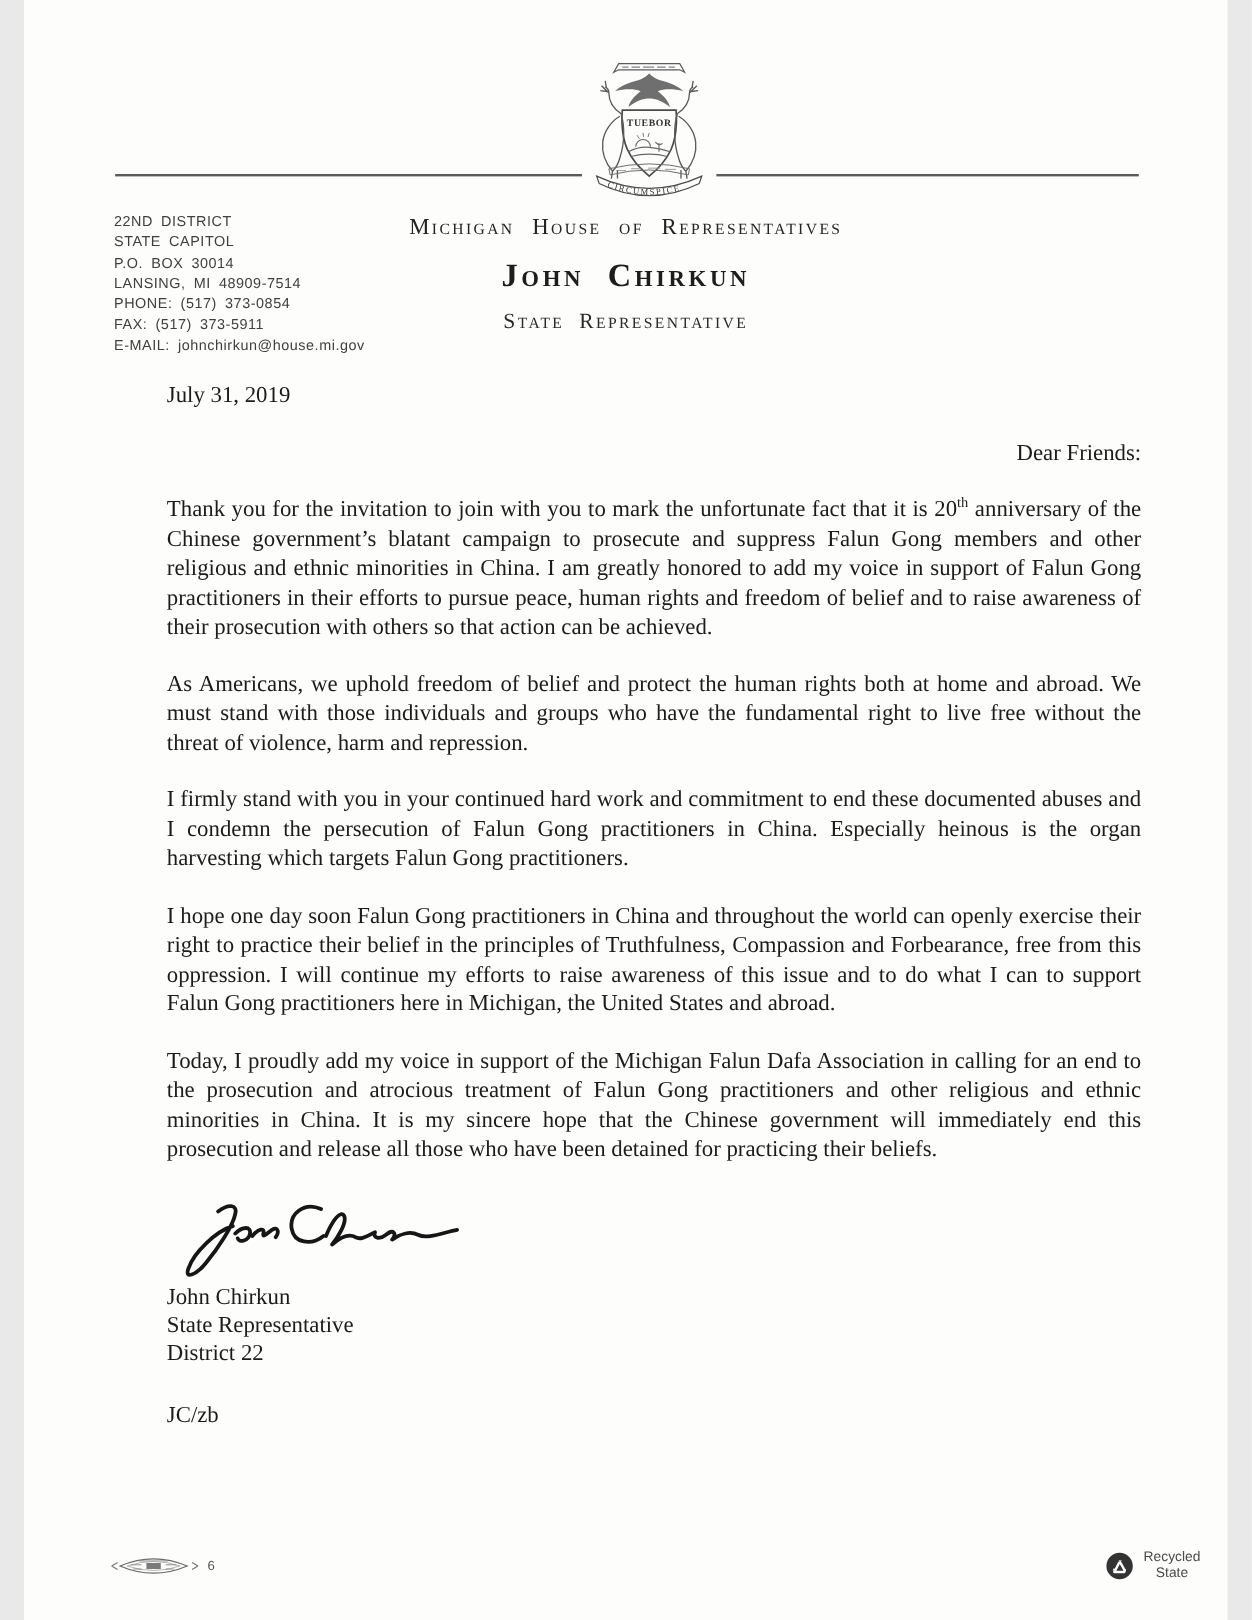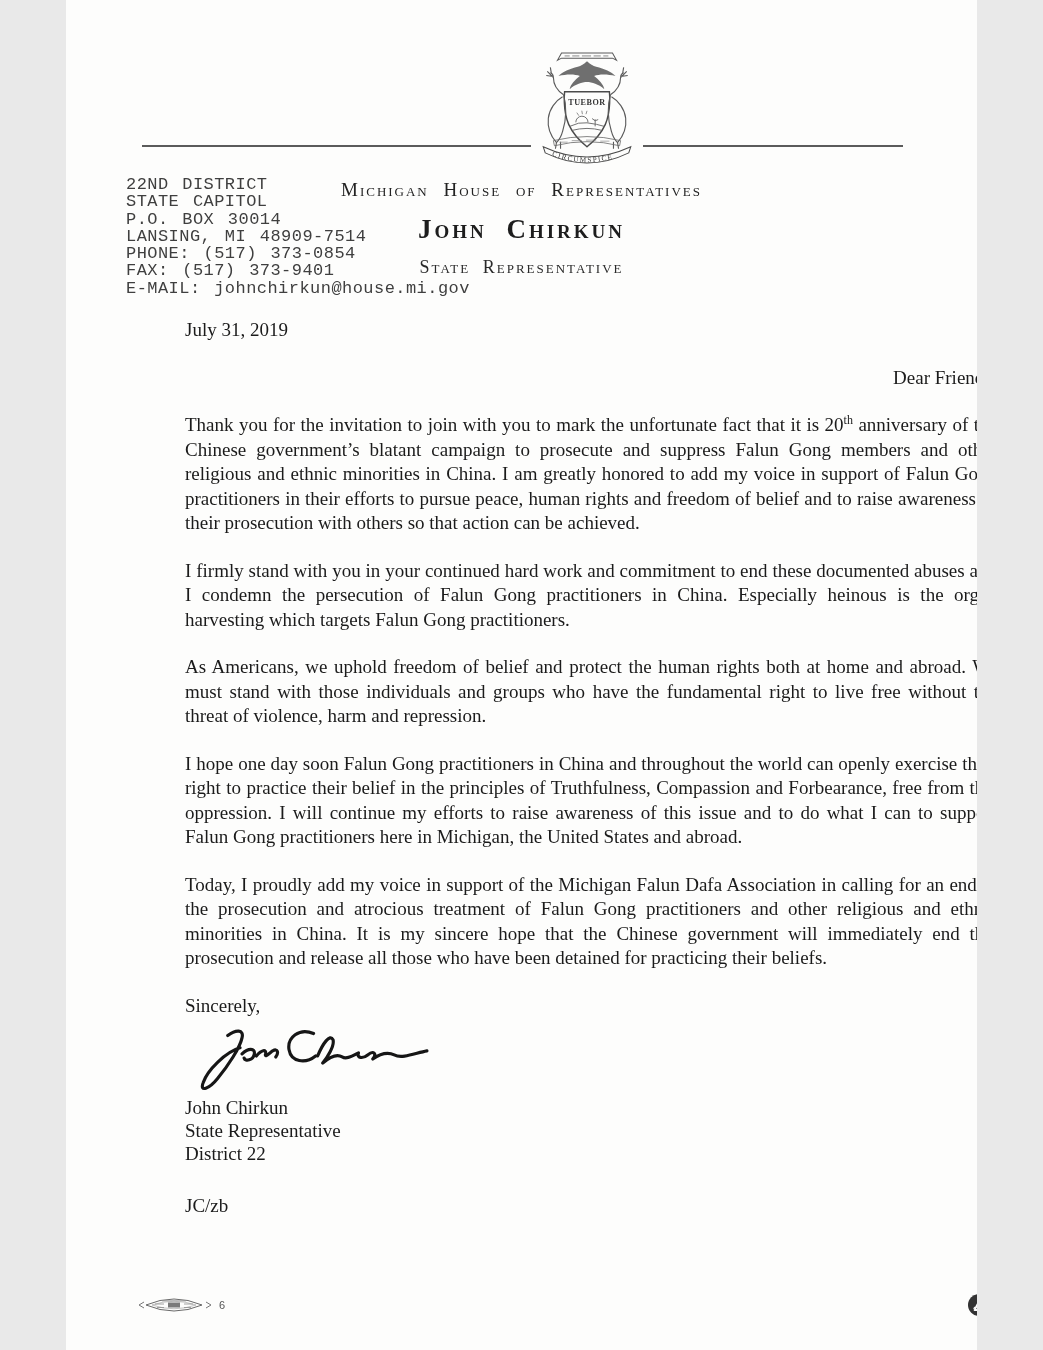--- a/index.html
+++ b/index.html
@@ -1,18 +1,18 @@
 <!DOCTYPE html>
 <html><head>
 <meta charset="utf-8">
 <style>
   html, body { margin: 0; padding: 0; background: #e9e9e9; }
   .page {
     position: relative;
-    width: 911px;
+    width: 1003px;
     height: 1350px;
     margin: 0 auto;
     background: #fdfdfc;
     color: #1b1b1b;
     font-family: "Liberation Serif", serif;
     overflow: hidden;
   }
 
   
   .rule {
@@ -32,24 +32,24 @@
     top: 46px;
     width: 112px;
     height: 118px;
     background: #fdfdfc;
     z-index: 2;
   }
 
   
   .contact {
     position: absolute;
-    left: 60px;
+    left: 75px;
     top: 176px;
-    font-family: Liberation Mono, monospace;
-    font-size: 17px;
+    font-family: Liberation Sans, sans-serif;
+    font-size: 12px;
     line-height: 17.3px;
     letter-spacing: 0.45px;
     word-spacing: 3px;
     color: #3f3f3f;
     z-index: 3;
   }
 
   
   .letterhead-center {
     position: absolute;
@@ -170,42 +170,41 @@
       </text>
     </svg>
   </div>
 
   <div class="contact">
     <div>22ND DISTRICT</div>
     <div>STATE CAPITOL</div>
     <div>P.O. BOX 30014</div>
     <div>LANSING, MI 48909-7514</div>
     <div>PHONE: (517) 373-0854</div>
-    <div>FAX: (517) 373-9401</div>
+    <div>FAX: (517) 373-5911</div>
     <div>E-MAIL: johnchirkun@house.mi.gov</div>
   </div>
 
   <div class="letterhead-center">
     <div class="org">Michigan House of Representatives</div>
     <div class="rep-name">John Chirkun</div>
     <div class="rep-title">State Representative</div>
   </div>
 
   <div class="body-block">
     <div class="date">July 31, 2019</div>
     <div class="salutation">Dear Friends:</div>
 
     <p class="para"><span>Thank you for the invitation to join with you to mark the unfortunate fact that it is 20</span><sup>th</sup><span> anniversary of the Chinese government’s blatant campaign to prosecute and suppress Falun Gong members and other religious and ethnic minorities in China. I am greatly honored to add my voice in support of Falun Gong practitioners in their efforts to pursue peace, human rights and freedom of belief and to raise awareness of their prosecution with others so that action can be achieved.</span></p>
 
+    <p class="para">As Americans, we uphold freedom of belief and protect the human rights both at home and abroad. We must stand with those individuals and groups who have the fundamental right to live free without the threat of violence, harm and repression.</p>
     <p class="para">I firmly stand with you in your continued hard work and commitment to end these documented abuses and I condemn the persecution of Falun Gong practitioners in China. Especially heinous is the organ harvesting which targets Falun Gong practitioners.</p>
-    <p class="para">As Americans, we uphold freedom of belief and protect the human rights both at home and abroad. We must stand with those individuals and groups who have the fundamental right to live free without the threat of violence, harm and repression.</p>
     <p class="para">I hope one day soon Falun Gong practitioners in China and throughout the world can openly exercise their right to practice their belief in the principles of Truthfulness, Compassion and Forbearance, free from this oppression. I will continue my efforts to raise awareness of this issue and to do what I can to support Falun Gong practitioners here in Michigan, the United States and abroad.</p>
     <p class="para">Today, I proudly add my voice in support of the Michigan Falun Dafa Association in calling for an end to the prosecution and atrocious treatment of Falun Gong practitioners and other religious and ethnic minorities in China. It is my sincere hope that the Chinese government will immediately end this prosecution and release all those who have been detained for practicing their beliefs.</p>
 
-    <p class="closing">Sincerely,</p>
 
     <div class="signature">
       <svg width="240" height="76" viewBox="0 0 235 72">
         <path d="M36 14 C44 8 52 8 50 16 C48 26 36 44 26 56 C18 66 8 70 12 60 C16 48 34 30 48 26
                  M50 32 C56 26 63 26 62 32 C61 38 53 40 52 36
                  M64 34 C69 28 74 27 73 32 C72 36 76 32 80 29 C85 26 86 31 83 35
                  M120 12 C106 6 94 16 96 28 C98 40 112 42 122 34
                  M124 34 C129 22 136 12 139 18 C141 24 133 36 129 41 C136 35 143 32 148 35 C153 38 159 33 164 31 C162 36 168 37 173 33 C179 28 182 32 178 37 C185 32 193 30 199 33 C207 37 220 31 231 29" fill="none" stroke="#161616" stroke-width="3.1" stroke-linecap="round" stroke-linejoin="round"></path>
       </svg>
     </div>

